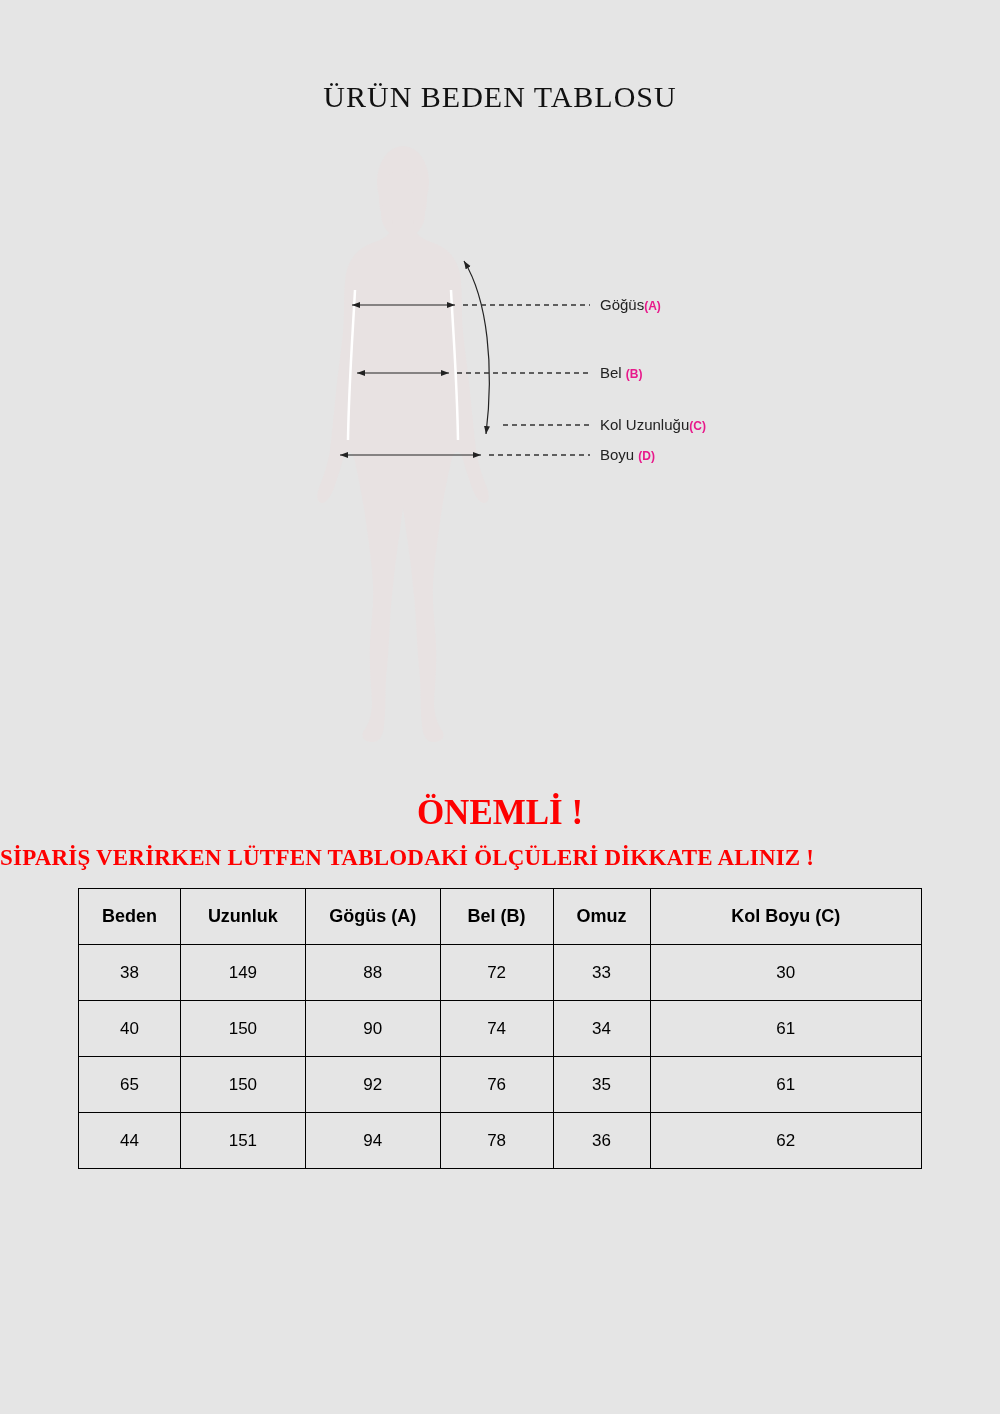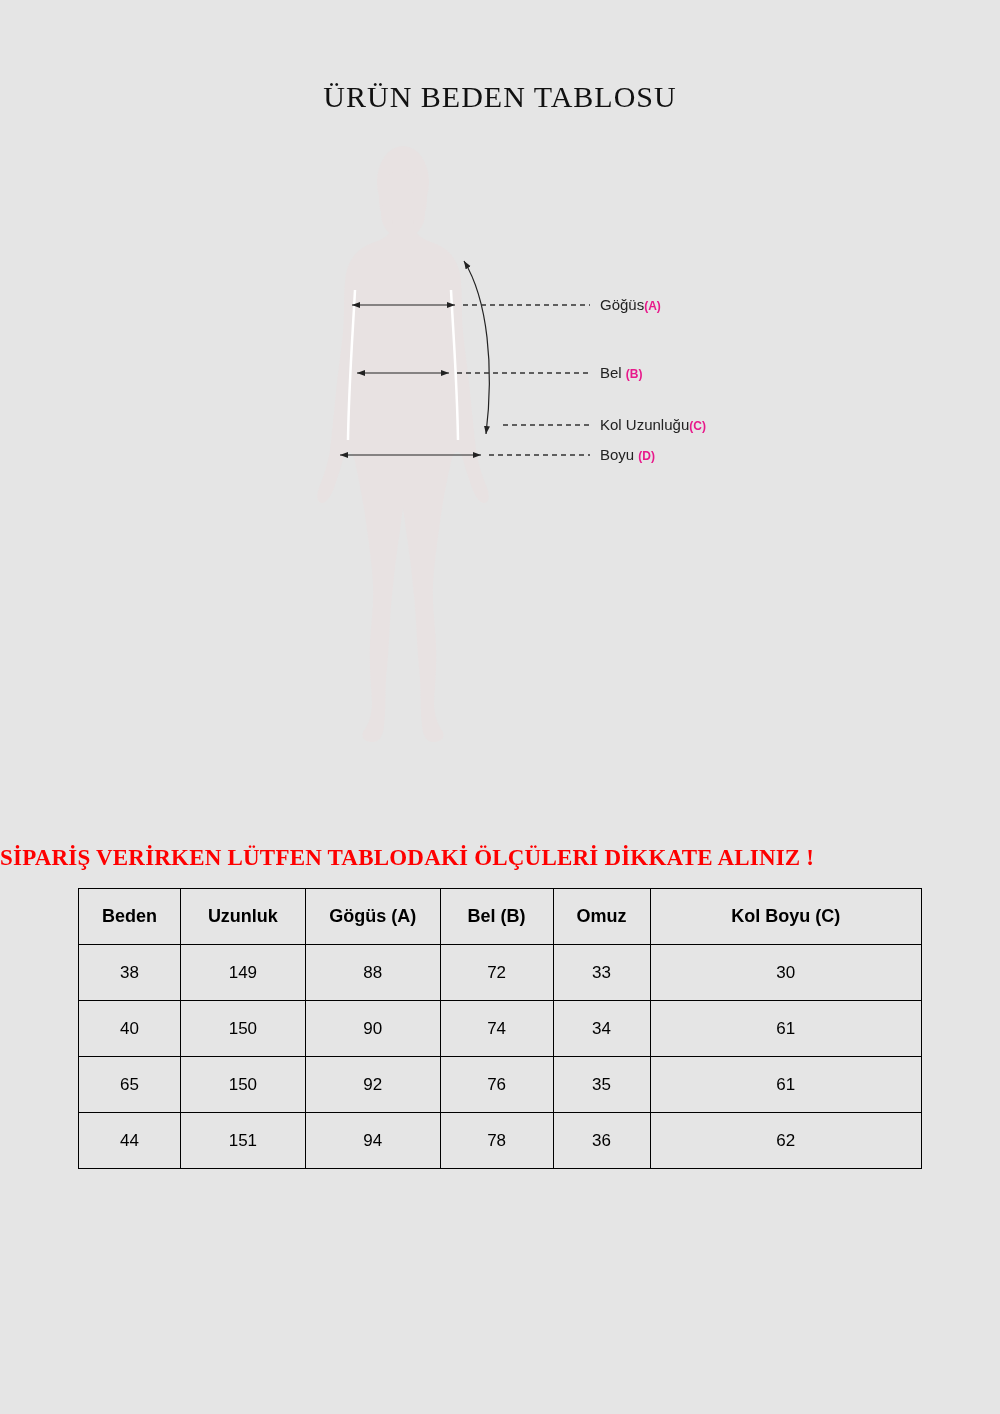--- a/index.html
+++ b/index.html
@@ -98,20 +98,21 @@
       <span>Bel </span><span class="letter">(B)</span>
     </div>
     <div class="m-label" style="left:600px; top:416px;">
       <span>Kol Uzunluğu</span><span class="letter">(C)</span>
     </div>
     <div class="m-label" style="left:600px; top:446px;">
       <span>Boyu </span><span class="letter">(D)</span>
     </div>
   </div>
 
+  <div class="important-heading">ÖNEMLİ !</div>
   <div class="warning-text">SİPARİŞ VERİRKEN LÜTFEN TABLODAKİ ÖLÇÜLERİ DİKKATE ALINIZ !</div>
 
   <table class="size-table">
     <colgroup>
       <col style="width:12.1%">
         <col style="width:14.8%">
         <col style="width:16%">
       <col style="width:13.4%">
         <col style="width:11.5%">
         <col style="width:32.2%">

